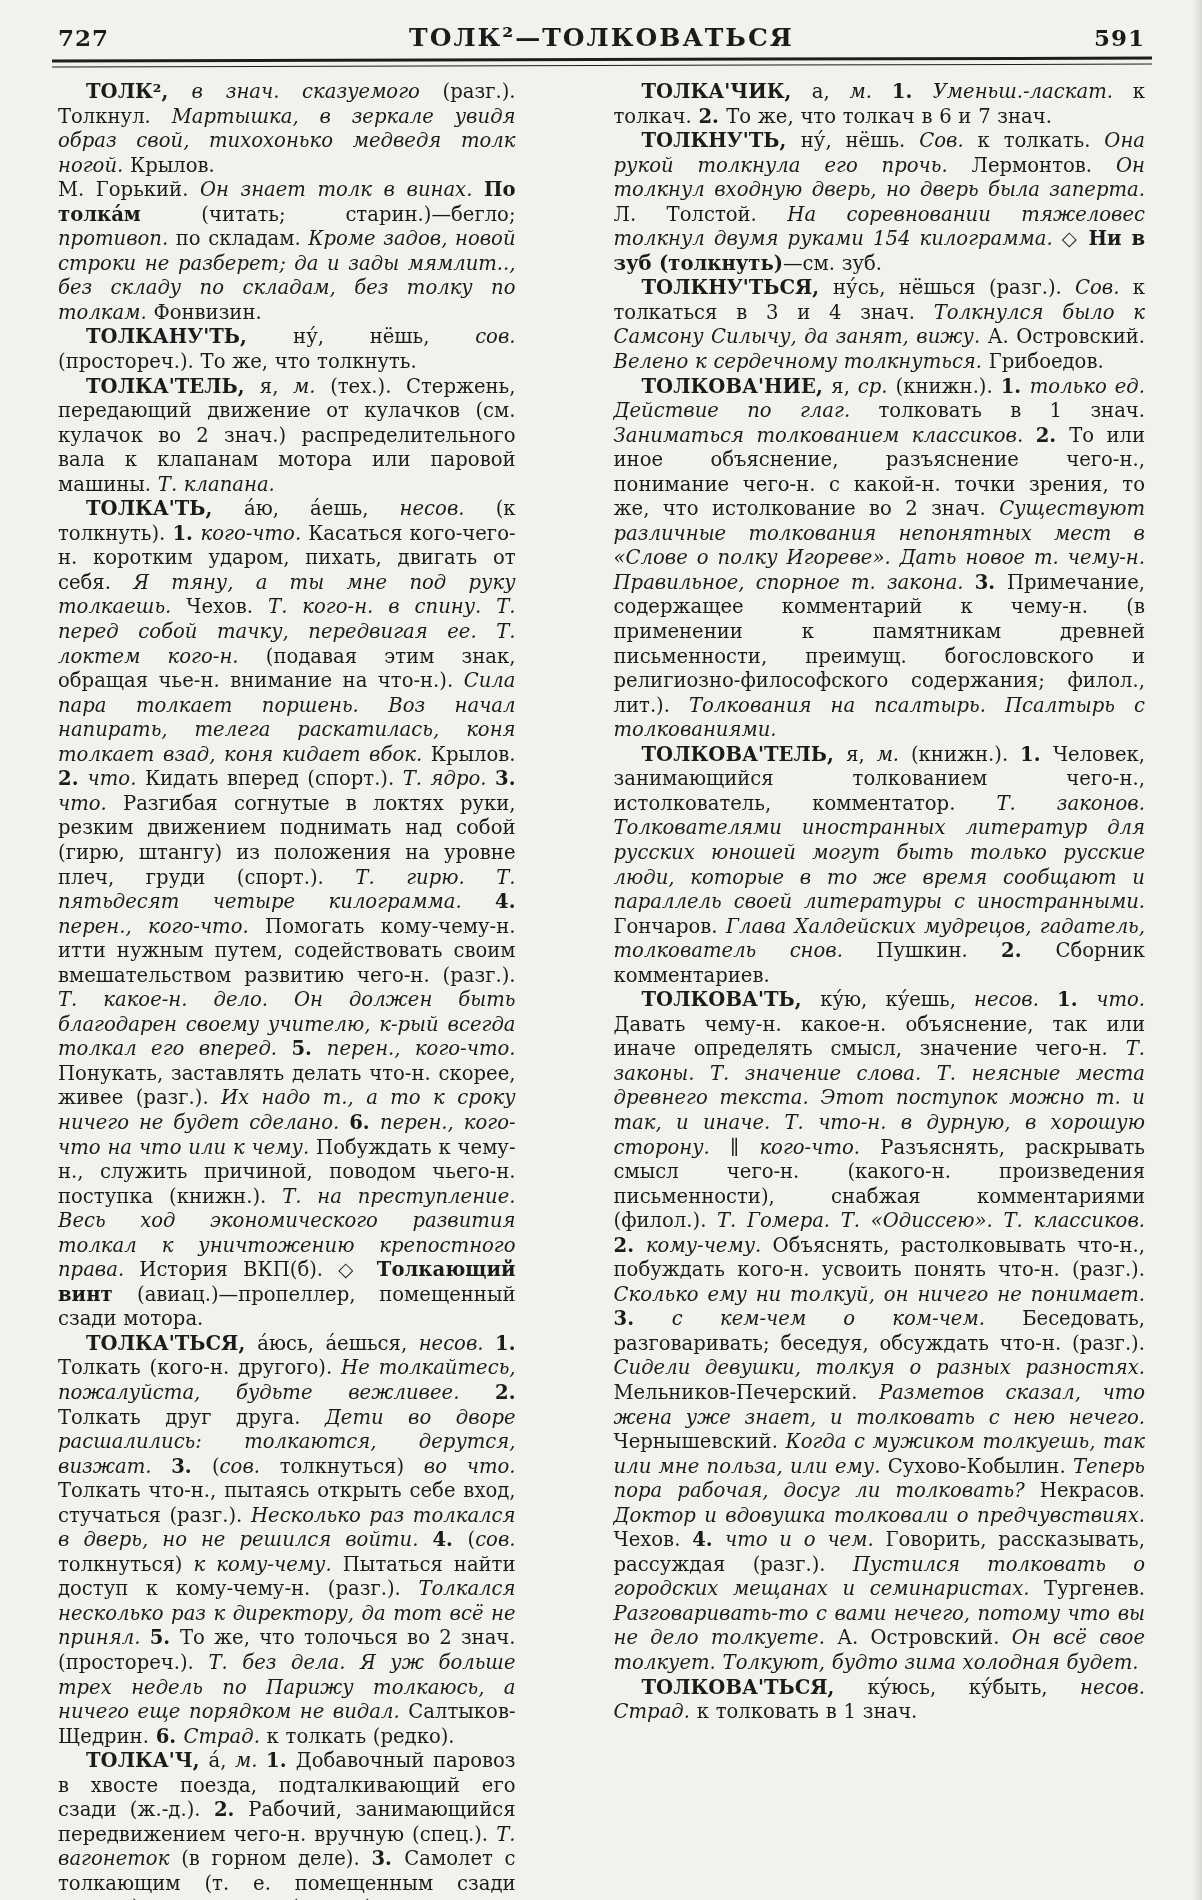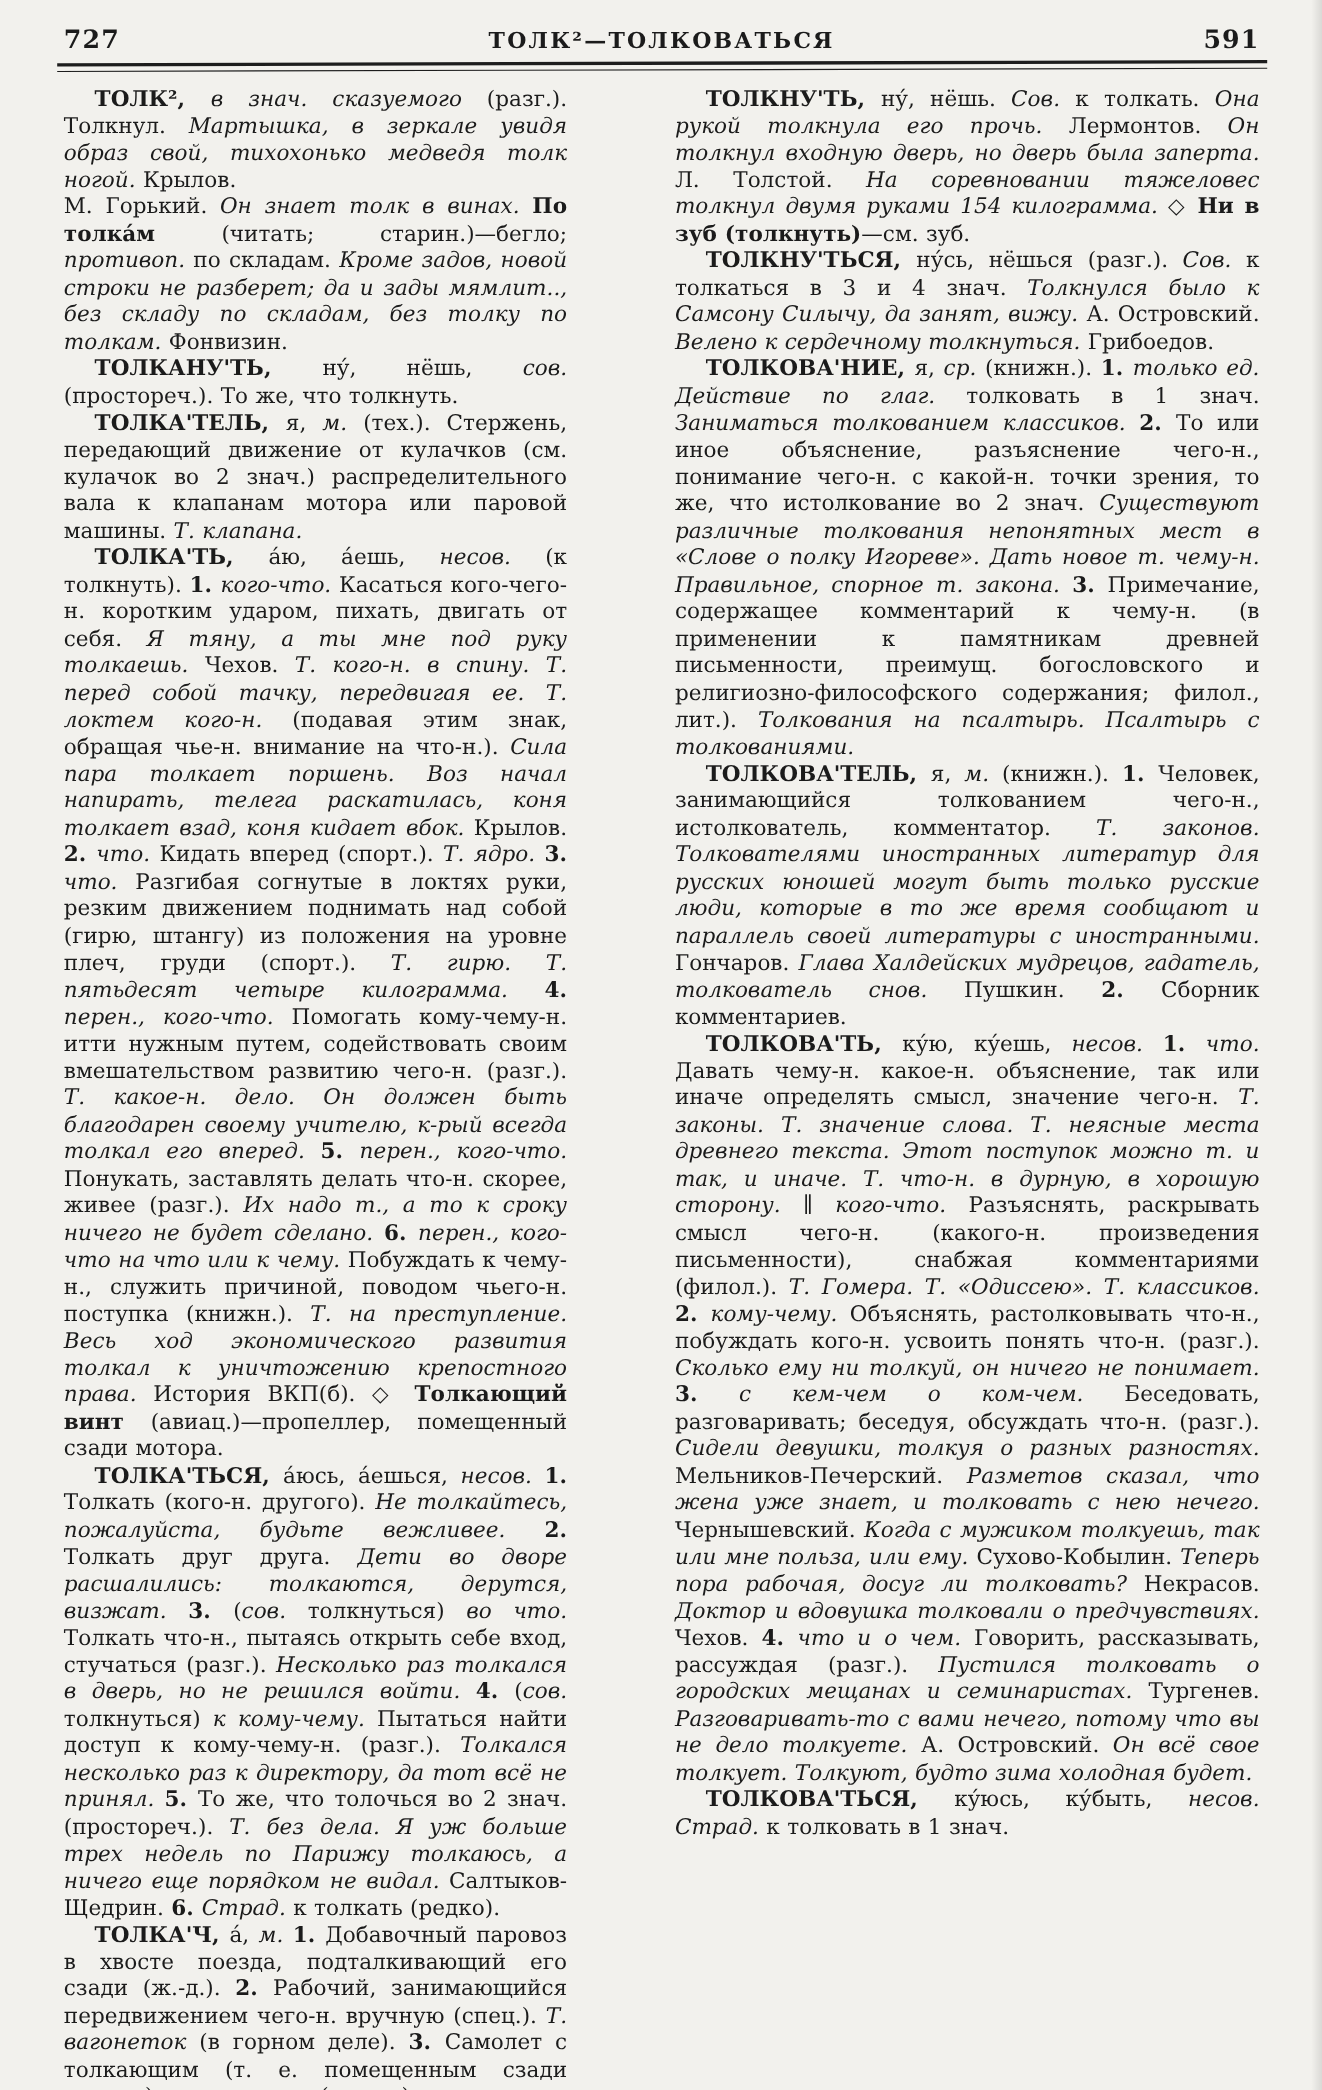--- a/index.html
+++ b/index.html
@@ -28,21 +28,21 @@
     align-items:baseline;
     padding:23px 57px 6px 58px;
   }
   .page-num{
     font-weight:bold;
     font-size:23px;
     letter-spacing:1px;
   }
   .running-title{
     font-weight:bold;
-    font-size:20px;
+    font-size:25px;
     letter-spacing:2px;
   }
   .header-rule{
     margin:0 50px 0 52px;
     height:4px;
     border-top:3px solid #1d1d1d;
     border-bottom:1.5px solid #1d1d1d;
     transform:rotate(-0.15deg);
   }
   .columns{
@@ -79,20 +79,21 @@
     <div class="col col-left">
         <p class="para indent"><span class="run-b">ТОЛК², </span><span class="run-i">в знач. сказуемого </span><span>(разг.). Толкнул. </span><span class="run-i">Мартышка, в зеркале увидя образ свой, тихохонько медведя толк ногой. </span><span>Крылов.</span></p>
         <p class="para"><span>М. Горький. </span><span class="run-i">Он знает толк в винах. </span><span class="run-b">По толка́м </span><span>(читать; старин.)—бегло; </span><span class="run-i">противоп. </span><span>по складам. </span><span class="run-i">Кроме задов, новой строки не разберет; да и зады мямлит.., без складу по складам, без толку по толкам. </span><span>Фонвизин.</span></p>
         <p class="para indent"><span class="run-b">ТОЛКАНУ'ТЬ, </span><span>ну́, нёшь, </span><span class="run-i">сов. </span><span>(простореч.). То же, что толкнуть.</span></p>
         <p class="para indent"><span class="run-b">ТОЛКА'ТЕЛЬ, </span><span>я, </span><span class="run-i">м. </span><span>(тех.). Стержень, передающий движение от кулачков (см. кулачок во 2 знач.) распределительного вала к клапанам мотора или паровой машины. </span><span class="run-i">Т. клапана.</span></p>
         <p class="para indent"><span class="run-b">ТОЛКА'ТЬ, </span><span>а́ю, а́ешь, </span><span class="run-i">несов. </span><span>(к толкнуть). </span><span class="run-b">1. </span><span class="run-i">кого-что. </span><span>Касаться кого-чего-н. коротким ударом, пихать, двигать от себя. </span><span class="run-i">Я тяну, а ты мне под руку толкаешь. </span><span>Чехов. </span><span class="run-i">Т. кого-н. в спину. Т. перед собой тачку, передвигая ее. Т. локтем кого-н. </span><span>(подавая этим знак, обращая чье-н. внимание на что-н.). </span><span class="run-i">Сила пара толкает поршень. Воз начал напирать, телега раскатилась, коня толкает взад, коня кидает вбок. </span><span>Крылов. </span><span class="run-b">2. </span><span class="run-i">что. </span><span>Кидать вперед (спорт.). </span><span class="run-i">Т. ядро. </span><span class="run-b">3. </span><span class="run-i">что. </span><span>Разгибая согнутые в локтях руки, резким движением поднимать над собой (гирю, штангу) из положения на уровне плеч, груди (спорт.). </span><span class="run-i">Т. гирю. Т. пятьдесят четыре килограмма. </span><span class="run-b">4. </span><span class="run-i">перен., кого-что. </span><span>Помогать кому-чему-н. итти нужным путем, содействовать своим вмешательством развитию чего-н. (разг.). </span><span class="run-i">Т. какое-н. дело. Он должен быть благодарен своему учителю, к-рый всегда толкал его вперед. </span><span class="run-b">5. </span><span class="run-i">перен., кого-что. </span><span>Понукать, заставлять делать что-н. скорее, живее (разг.). </span><span class="run-i">Их надо т., а то к сроку ничего не будет сделано. </span><span class="run-b">6. </span><span class="run-i">перен., кого-что на что или к чему. </span><span>Побуждать к чему-н., служить причиной, поводом чьего-н. поступка (книжн.). </span><span class="run-i">Т. на преступление. Весь ход экономического развития толкал к уничтожению крепостного права. </span><span>История ВКП(б). ◇ </span><span class="run-b">Толкающий винт </span><span>(авиац.)—пропеллер, помещенный сзади мотора.</span></p>
         <p class="para indent"><span class="run-b">ТОЛКА'ТЬСЯ, </span><span>а́юсь, а́ешься, </span><span class="run-i">несов. </span><span class="run-b">1. </span><span>Толкать (кого-н. другого). </span><span class="run-i">Не толкайтесь, пожалуйста, будьте вежливее. </span><span class="run-b">2. </span><span>Толкать друг друга. </span><span class="run-i">Дети во дворе расшалились: толкаются, дерутся, визжат. </span><span class="run-b">3. </span><span>(</span><span class="run-i">сов. </span><span>толкнуться) </span><span class="run-i">во что. </span><span>Толкать что-н., пытаясь открыть себе вход, стучаться (разг.). </span><span class="run-i">Несколько раз толкался в дверь, но не решился войти. </span><span class="run-b">4. </span><span>(</span><span class="run-i">сов. </span><span>толкнуться) </span><span class="run-i">к кому-чему. </span><span>Пытаться найти доступ к кому-чему-н. (разг.). </span><span class="run-i">Толкался несколько раз к директору, да тот всё не принял. </span><span class="run-b">5. </span><span>То же, что толочься во 2 знач. (простореч.). </span><span class="run-i">Т. без дела. Я уж больше трех недель по Парижу толкаюсь, а ничего еще порядком не видал. </span><span>Салтыков-Щедрин. </span><span class="run-b">6. </span><span class="run-i">Страд. </span><span>к толкать (редко).</span></p>
         <p class="para indent"><span class="run-b">ТОЛКА'Ч, </span><span>а́, </span><span class="run-i">м. </span><span class="run-b">1. </span><span>Добавочный паровоз в хвосте поезда, подталкивающий его сзади (ж.-д.). </span><span class="run-b">2. </span><span>Рабочий, занимающийся передвижением чего-н. вручную (спец.). </span><span class="run-i">Т. вагонеток </span><span>(в горном деле). </span><span class="run-b">3. </span><span>Самолет с толкающим (т. е. помещенным сзади мотора) пропеллером (авиац.). </span></p>
       </div>
     <div class="col col-right">
+        <p class="para indent"><span class="run-b">ТОЛКА'ЧИК, </span><span>а, </span><span class="run-i">м. </span><span class="run-b">1. </span><span class="run-i">Уменьш.-ласкат. </span><span>к толкач. </span><span class="run-b">2. </span><span>То же, что толкач в 6 и 7 знач.</span></p>
         <p class="para indent"><span class="run-b">ТОЛКНУ'ТЬ, </span><span>ну́, нёшь. </span><span class="run-i">Сов. </span><span>к толкать. </span><span class="run-i">Она рукой толкнула его прочь. </span><span>Лермонтов. </span><span class="run-i">Он толкнул входную дверь, но дверь была заперта. </span><span>Л. Толстой. </span><span class="run-i">На соревновании тяжеловес толкнул двумя руками 154 килограмма. </span><span>◇ </span><span class="run-b">Ни в зуб (толкнуть)</span><span>—см. зуб.</span></p>
         <p class="para indent"><span class="run-b">ТОЛКНУ'ТЬСЯ, </span><span>ну́сь, нёшься (разг.). </span><span class="run-i">Сов. </span><span>к толкаться в 3 и 4 знач. </span><span class="run-i">Толкнулся было к Самсону Силычу, да занят, вижу. </span><span>А. Островский. </span><span class="run-i">Велено к сердечному толкнуться. </span><span>Грибоедов.</span></p>
         <p class="para indent"><span class="run-b">ТОЛКОВА'НИЕ, </span><span>я, </span><span class="run-i">ср. </span><span>(книжн.). </span><span class="run-b">1. </span><span class="run-i">только ед. Действие по глаг. </span><span>толковать в 1 знач. </span><span class="run-i">Заниматься толкованием классиков. </span><span class="run-b">2. </span><span>То или иное объяснение, разъяснение чего-н., понимание чего-н. с какой-н. точки зрения, то же, что истолкование во 2 знач. </span><span class="run-i">Существуют различные толкования непонятных мест в «Слове о полку Игореве». Дать новое т. чему-н. Правильное, спорное т. закона. </span><span class="run-b">3. </span><span>Примечание, содержащее комментарий к чему-н. (в применении к памятникам древней письменности, преимущ. богословского и религиозно-философского содержания; филол., лит.). </span><span class="run-i">Толкования на псалтырь. Псалтырь с толкованиями.</span></p>
         <p class="para indent"><span class="run-b">ТОЛКОВА'ТЕЛЬ, </span><span>я, </span><span class="run-i">м. </span><span>(книжн.). </span><span class="run-b">1. </span><span>Человек, занимающийся толкованием чего-н., истолкователь, комментатор. </span><span class="run-i">Т. законов. Толкователями иностранных литератур для русских юношей могут быть только русские люди, которые в то же время сообщают и параллель своей литературы с иностранными. </span><span>Гончаров. </span><span class="run-i">Глава Халдейских мудрецов, гадатель, толкователь снов. </span><span>Пушкин. </span><span class="run-b">2. </span><span>Сборник комментариев.</span></p>
         <p class="para indent"><span class="run-b">ТОЛКОВА'ТЬ, </span><span>ку́ю, ку́ешь, </span><span class="run-i">несов. </span><span class="run-b">1. </span><span class="run-i">что. </span><span>Давать чему-н. какое-н. объяснение, так или иначе определять смысл, значение чего-н. </span><span class="run-i">Т. законы. Т. значение слова. Т. неясные места древнего текста. Этот поступок можно т. и так, и иначе. Т. что-н. в дурную, в хорошую сторону. </span><span>∥ </span><span class="run-i">кого-что. </span><span>Разъяснять, раскрывать смысл чего-н. (какого-н. произведения письменности), снабжая комментариями (филол.). </span><span class="run-i">Т. Гомера. Т. «Одиссею». Т. классиков. </span><span class="run-b">2. </span><span class="run-i">кому-чему. </span><span>Объяснять, растолковывать что-н., побуждать кого-н. усвоить понять что-н. (разг.). </span><span class="run-i">Сколько ему ни толкуй, он ничего не понимает. </span><span class="run-b">3. </span><span class="run-i">с кем-чем о ком-чем. </span><span>Беседовать, разговаривать; беседуя, обсуждать что-н. (разг.). </span><span class="run-i">Сидели девушки, толкуя о разных разностях. </span><span>Мельников-Печерский. </span><span class="run-i">Разметов сказал, что жена уже знает, и толковать с нею нечего. </span><span>Чернышевский. </span><span class="run-i">Когда с мужиком толкуешь, так или мне польза, или ему. </span><span>Сухово-Кобылин. </span><span class="run-i">Теперь пора рабочая, досуг ли толковать? </span><span>Некрасов. </span><span class="run-i">Доктор и вдовушка толковали о предчувствиях. </span><span>Чехов. </span><span class="run-b">4. </span><span class="run-i">что и о чем. </span><span>Говорить, рассказывать, рассуждая (разг.). </span><span class="run-i">Пустился толковать о городских мещанах и семинаристах. </span><span>Тургенев. </span><span class="run-i">Разговаривать-то с вами нечего, потому что вы не дело толкуете. </span><span>А. Островский. </span><span class="run-i">Он всё свое толкует. Толкуют, будто зима холодная будет.</span></p>
         <p class="para indent"><span class="run-b">ТОЛКОВА'ТЬСЯ, </span><span>ку́юсь, ку́быть, </span><span class="run-i">несов. </span><span class="run-i">Страд. </span><span>к толковать в 1 знач.</span></p>
       </div>
   </div>
 </div>
 

